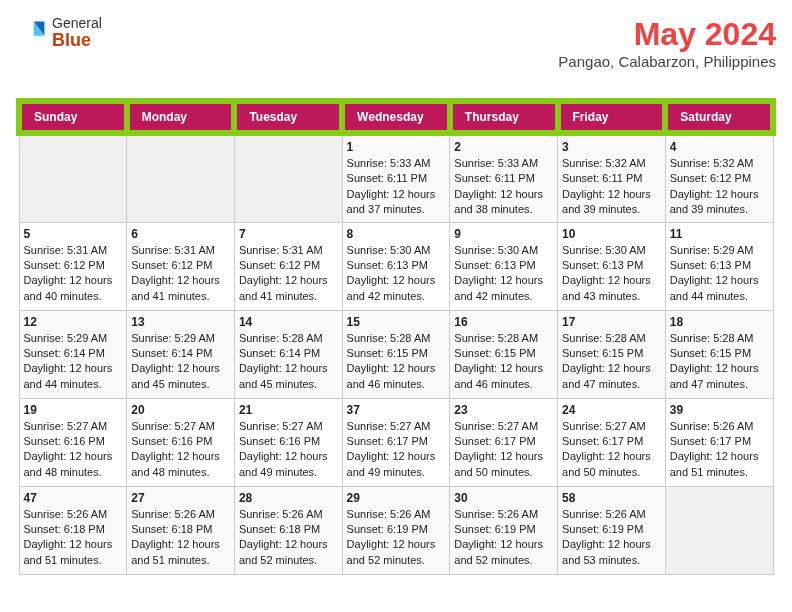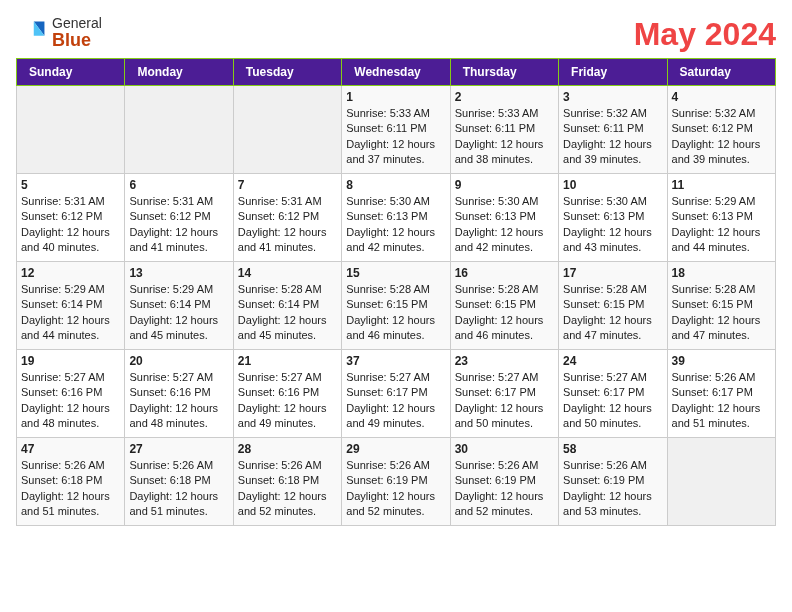--- a/index.html
+++ b/index.html
@@ -7,21 +7,21 @@
       font-family: Arial, sans-serif;
       background: #fff;
       width: 792px;
       min-height: 612px;
       padding: 16px;
     }
     .header {
       display: flex;
       justify-content: space-between;
       align-items: flex-start;
-      margin-bottom: 5px;
+      margin-bottom: 28px;
     }
     .logo {
       display: flex;
       align-items: center;
       gap: 4px;
     }
     .logo-text {
       display: flex;
       flex-direction: column;
       line-height: 1.1;
@@ -51,27 +51,27 @@
     .title-location {
       font-size: 15px;
       color: #444;
     }
     table {
       width: 100%;
       border-collapse: collapse;
       table-layout: fixed;
     }
     thead tr th {
-      background: #4c1d95;
+      background: #be185d;
       color: #fff;
       font-size: 12px;
       font-weight: bold;
       padding: 6px 12px;
       text-align: left;
-      border: 1px solid #84cc16;
+      border: 6px solid #84cc16;
     }
     tbody tr td {
       vertical-align: top;
       font-size: 10.5px;
       color: #222;
       padding: 4px 4px;
       border: 1px solid #ccc;
       height: 88px;
       background: #fff;
     }
@@ -101,20 +101,21 @@
       <polygon points="20,4 32,4 32,20" fill="#1565c0"></polygon>
       <polygon points="20,4 32,20 20,20" fill="#4fc3f7"></polygon>
     </svg>
     <div class="logo-text">
       <span class="logo-general">General</span>
       <span class="logo-blue">Blue</span>
     </div>
   </div>
   <div class="title-block">
     <div class="title-month">May 2024</div>
+    <div class="title-location">Pangao, Calabarzon, Philippines</div>
   </div>
 </div>
 
 <table>
   <thead>
     <tr>
       <th>Sunday</th>
       <th>Monday</th>
       <th>Tuesday</th>
       <th>Wednesday</th>

